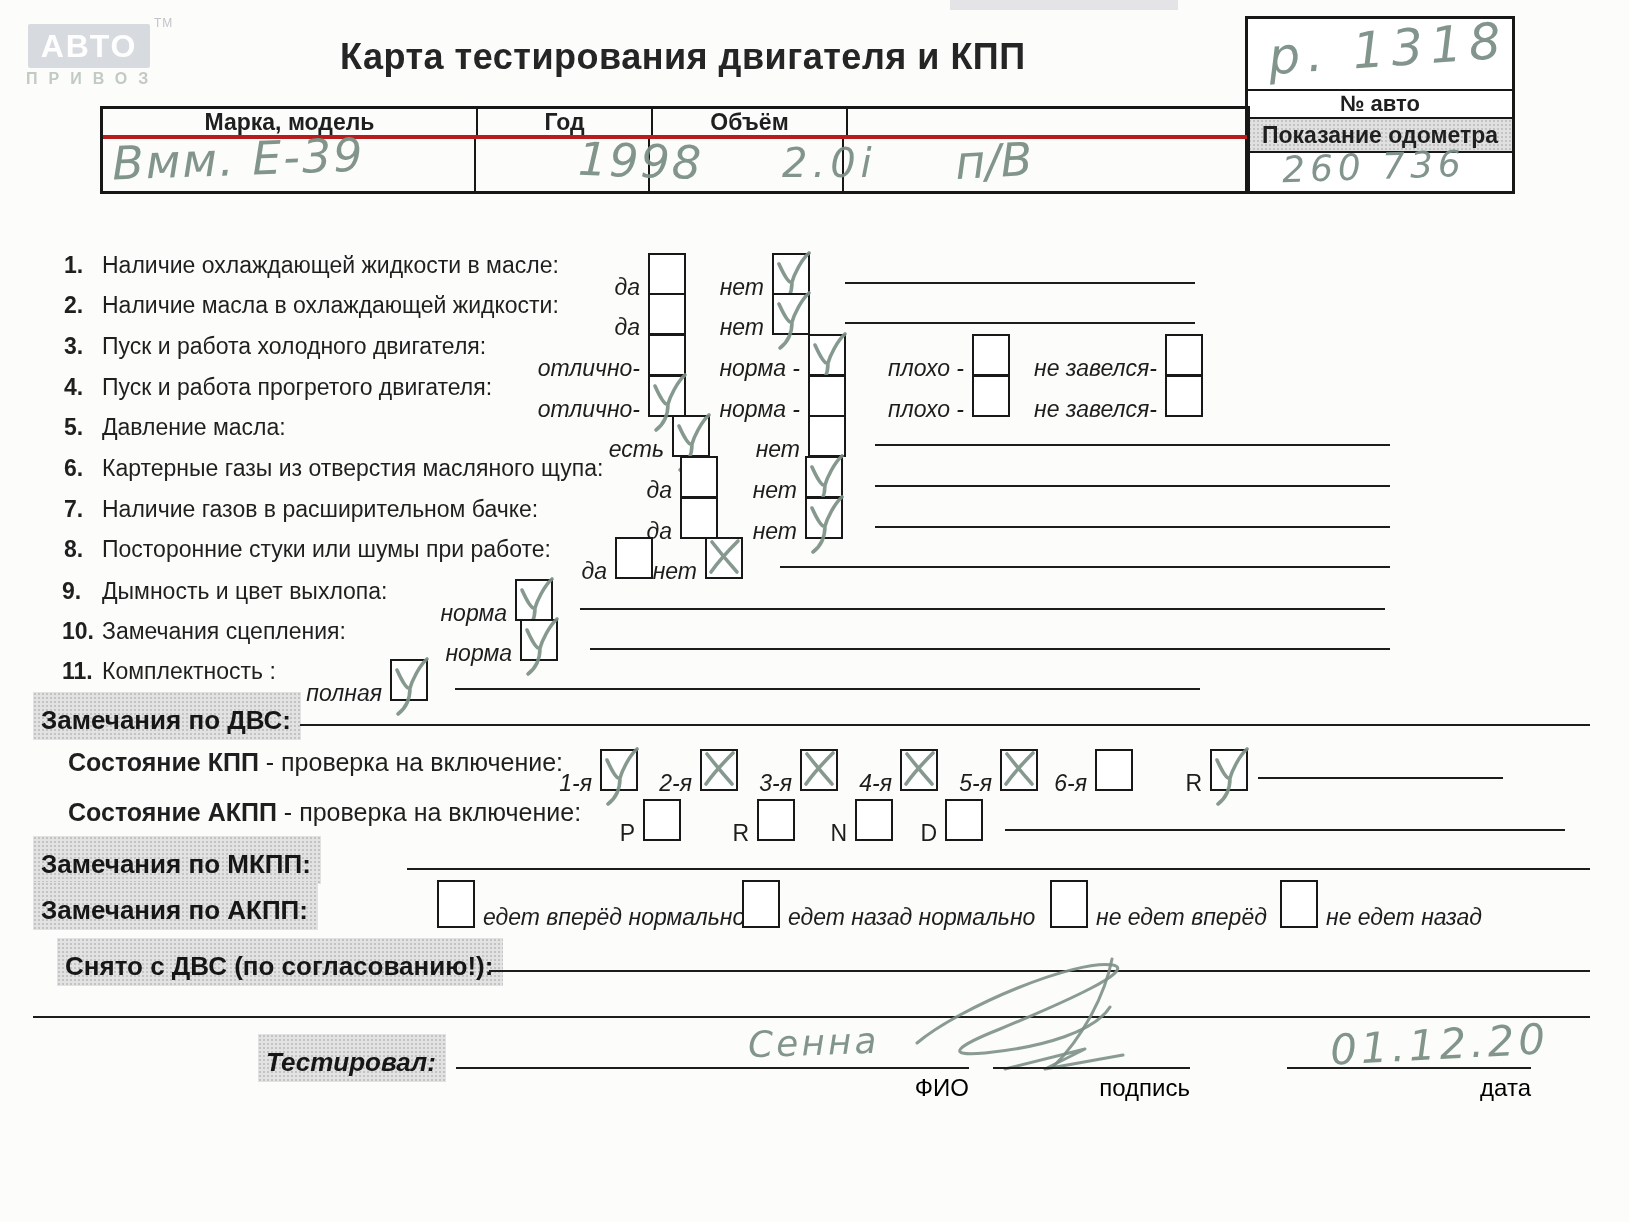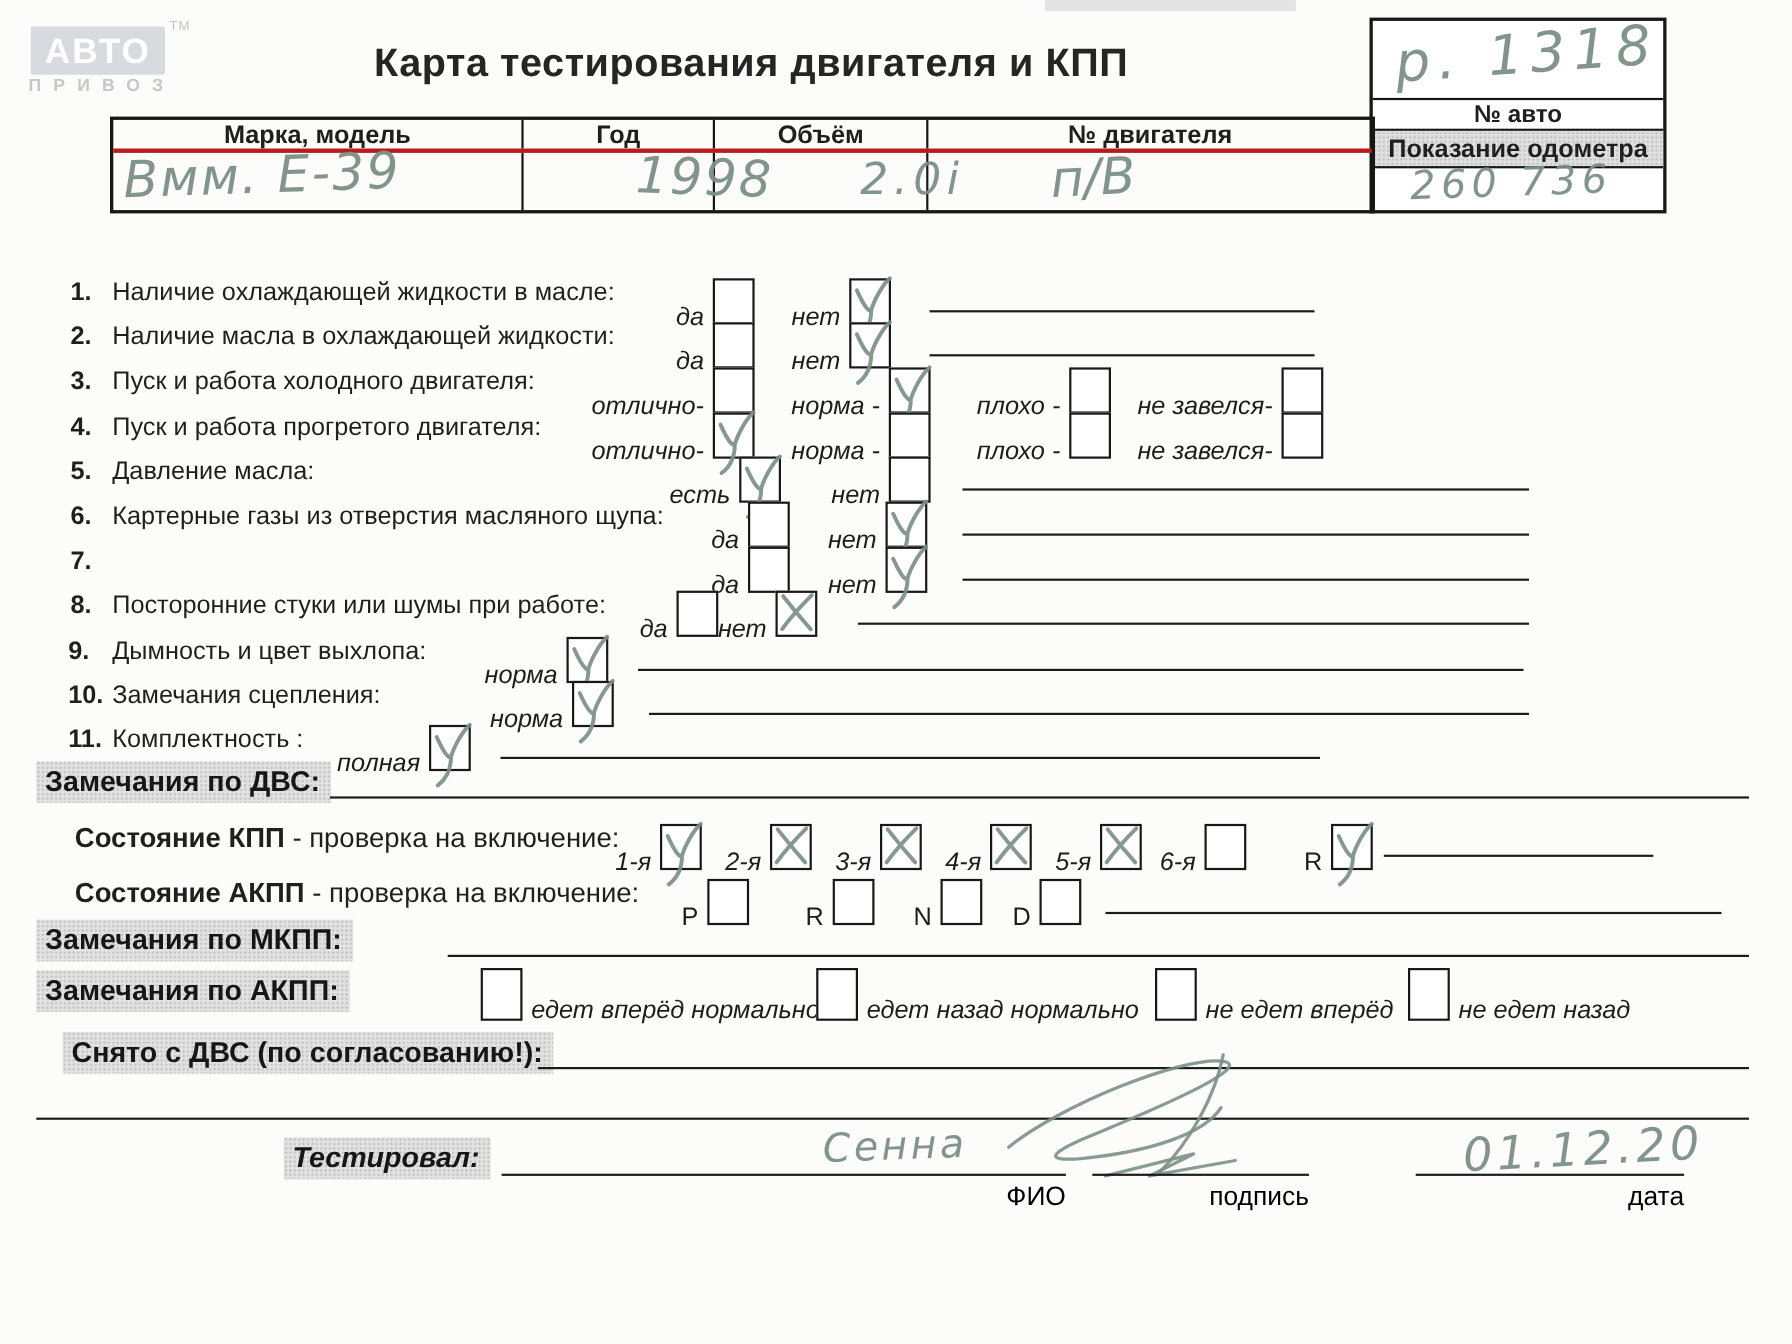--- a/index.html
+++ b/index.html
@@ -7,21 +7,21 @@
         font-family:"Liberation Sans",sans-serif;color:#1f1f1f;}
   .abs{position:absolute;}
   
   .title{font-size:36px;font-weight:bold;letter-spacing:.5px;color:#252525;text-align:left;}
   .itnum{font-size:23px;font-weight:bold;}
   .itxt{font-size:23px;line-height:26px;}
   .sent{font-size:25px;}
   .sent b{font-weight:bold;}
   .lbl{font-style:italic;font-size:23px;white-space:nowrap;color:#1d1d1d;margin-top:28px;}
   .shade{display:inline-block;background:#e2e2e2;background-image:radial-gradient(#c3c3c3 1px,transparent 1.2px);
-         background-size:4px 4px;padding:3px 10px 4px 8px;font-weight:bold;font-size:26px;color:#161616;}
+         background-size:4px 4px;padding:13px 10px 4px 8px;font-weight:bold;font-size:26px;color:#161616;}
   .small-lbl{font-size:24px;color:#000000;text-align:right;}
   
   .uline{position:absolute;height:0;border-top:2px solid #1c1c1c;}
   
   .opt{position:absolute;display:flex;align-items:center;gap:8px;}
   .cb{position:relative;width:38px;height:42px;box-sizing:border-box;border:2px solid #181818;background:#fff;flex:0 0 auto;}
   .cb.tall{height:48px;}
   .cb svg{position:absolute;left:-11px;top:-13px;width:60px;height:72px;overflow:visible;}
   .cb path{display:none;stroke:#7c9086;stroke-width:3.6;fill:none;stroke-linecap:round;stroke-linejoin:round;opacity:.92;}
   .cb.check .pc{display:inline;}
@@ -79,21 +79,20 @@
     <div class="r4"></div>
   </div>
   <div class="pen" style="left:1268px;top:20px;font-size:50px;letter-spacing:7px;transform:rotate(-4deg)">р. 1318</div>
   <div class="pen" style="left:1282px;top:146px;font-size:36px;letter-spacing:5px;transform:rotate(-2deg)">260 736</div>
 
   <div class="abs" id="vt">
     <div class="hrow">
       <div class="hcell" style="width:375px">Марка, модель</div>
       <div class="hcell" style="width:175px">Год</div>
       <div class="hcell" style="width:195px">Объём</div>
-      <div class="hcell last" style="width:405px">№ двигателя</div>
     </div>
     <div class="vrow">
       <div class="vcell" style="width:375px"></div>
       <div class="vcell" style="width:175px"></div>
       <div class="vcell" style="width:195px"></div>
       <div class="vcell last" style="width:405px"></div>
     </div>
   </div>
   <div class="pen" style="left:112px;top:132px;font-size:46px;letter-spacing:2px;transform:rotate(-2deg)">Вмм. Е-39</div>
   <div class="pen" style="left:578px;top:134px;font-size:46px;letter-spacing:2px;transform:rotate(2deg)">1998</div>
@@ -260,20 +259,21 @@
     <span class="cb check">
         <svg viewBox="0 0 60 72">
           <path class="pc" d="M16 22 C21 33 26 42 29 40 C31 33 38 18 46 11 M29 40 C29 50 25 60 17 66"></path>
           <path class="px" d="M16 16 C23 25 33 37 41 46 M42 15 C33 24 22 36 15 46"></path>
         </svg>
       </span>
   </div>
   <div class="uline" style="left:875px;top:485px;width:515px"></div>
 
   <div class="abs itnum" style="left:64px;top:496px">7.</div>
+  <div class="abs itxt" style="left:102px;top:496px">Наличие газов в расширительном бачке:</div>
   <div class="opt" style="top:490px;right:911px">
     <span class="lbl">да</span>
     <span class="cb">
         <svg viewBox="0 0 60 72">
           <path class="pc" d="M16 22 C21 33 26 42 29 40 C31 33 38 18 46 11 M29 40 C29 50 25 60 17 66"></path>
           <path class="px" d="M16 16 C23 25 33 37 41 46 M42 15 C33 24 22 36 15 46"></path>
         </svg>
       </span>
   </div>
   <div class="opt" style="top:490px;right:786px">

